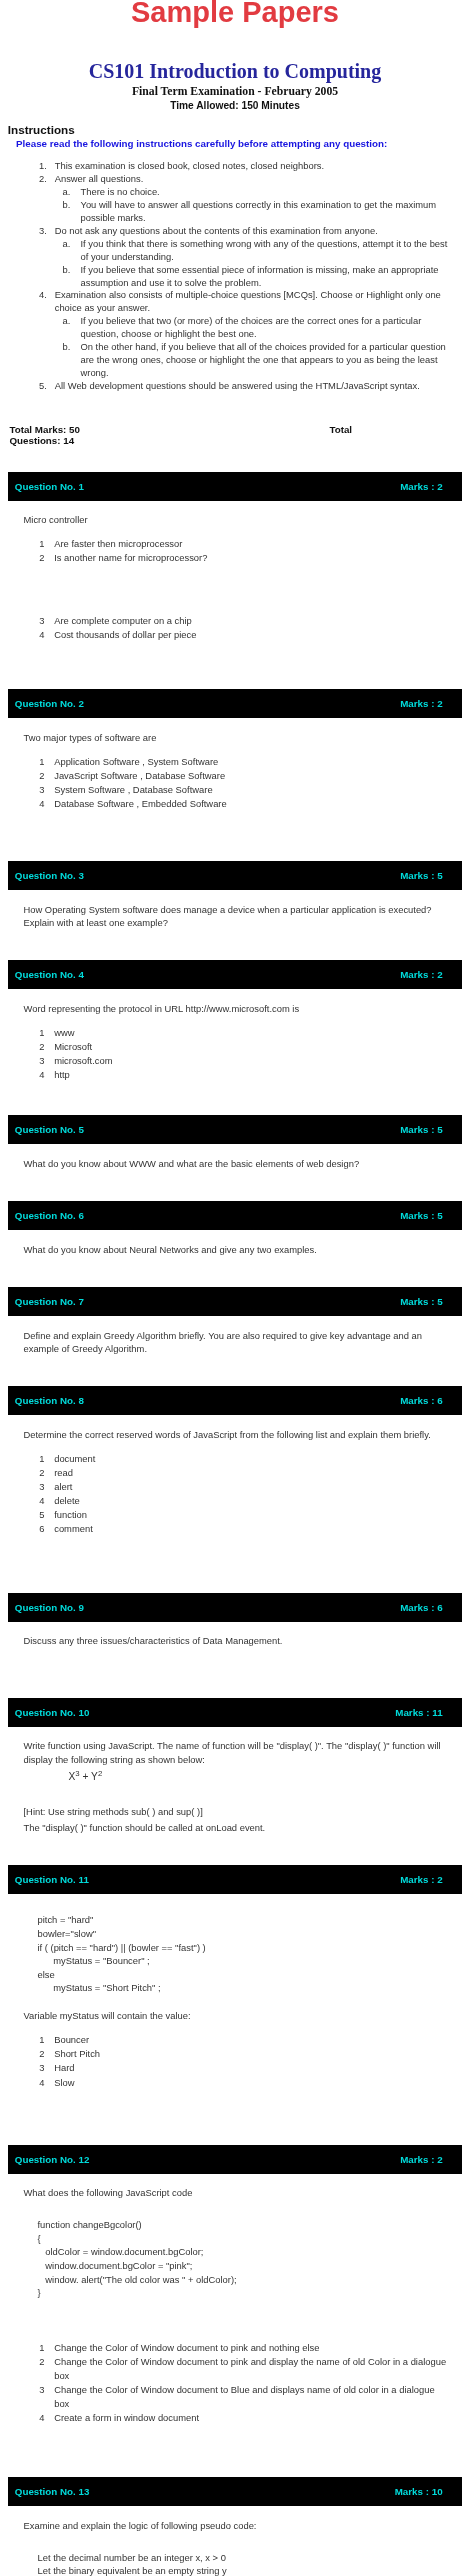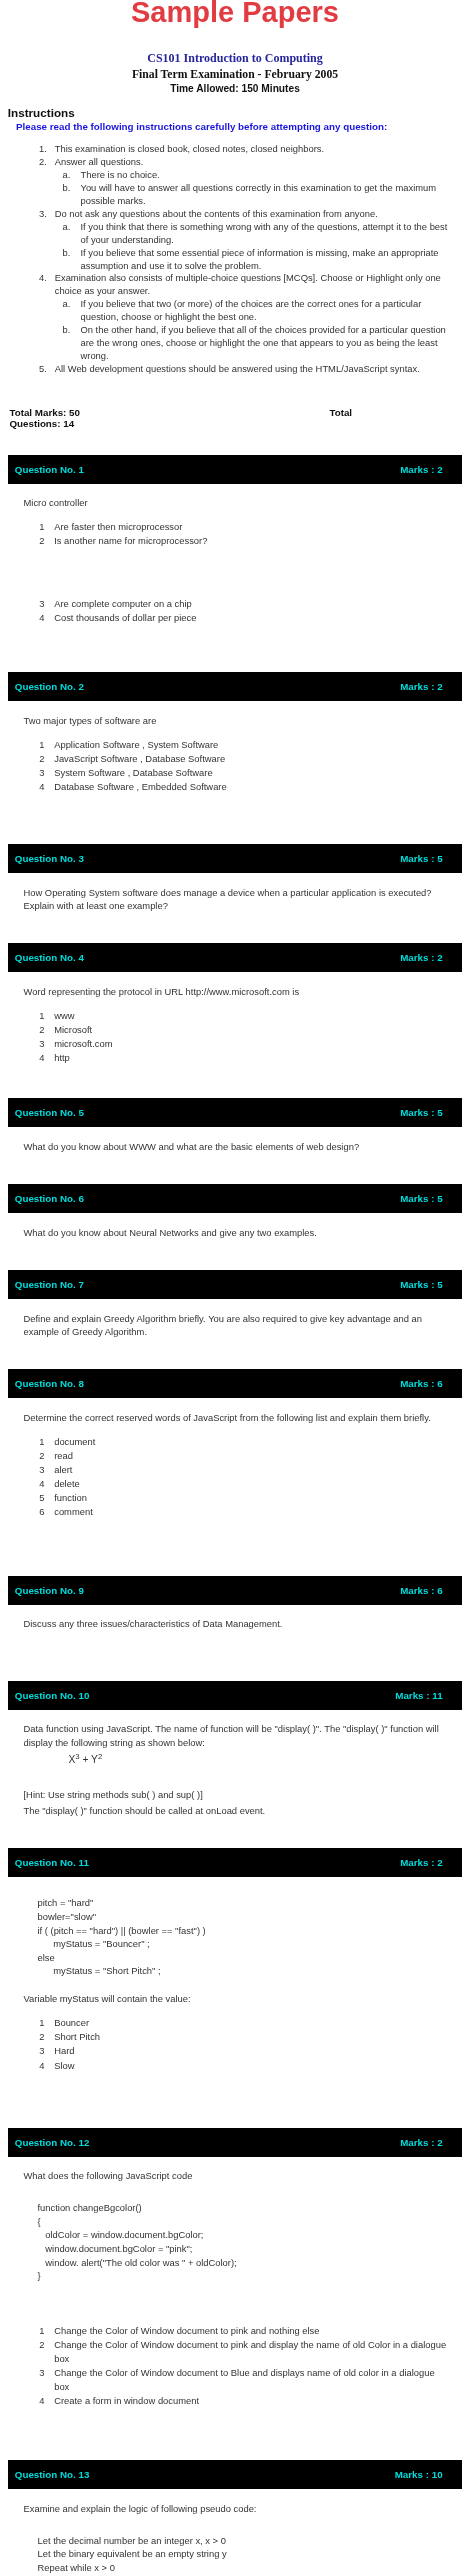--- a/index.html
+++ b/index.html
@@ -1,21 +1,21 @@
 <!DOCTYPE html>
 <html style="font-size:12.5px"><head>
 <meta charset="utf-8">
 <style>
   html,body{margin:0;padding:0;background:#fff;}
   body{width:470px;font-family:"Liberation Sans",sans-serif;color:#333;}
   .page{width:470px;position:relative;}
 
   
   .banner{font-size:29px;font-weight:bold;text-align:center;color:#e23b41;margin-top:-3.1px;line-height:1.1;}
-  .course-title{font-family:"Liberation Serif",serif;font-weight:bold;font-size:12px;text-align:center;color:#26269c;margin-top:22px;}
+  .course-title{font-family:"Liberation Serif",serif;font-weight:bold;font-size:20px;text-align:center;color:#26269c;margin-top:31px;}
   .exam-title{font-family:"Liberation Serif",serif;font-weight:bold;font-size:11.7px;text-align:center;color:#111;margin-top:2.3px;}
   .time-allowed{font-weight:bold;font-size:10.2px;text-align:center;color:#111;margin-top:1.6px;}
 
   
   .ins-heading{font-weight:bold;font-size:11.7px;color:#111;margin:12.5px 0 1.6px 7.8px;}
   .ins-sub{font-weight:bold;font-size:9.8px;color:#1a16e0;margin:0 0 11px 16px;}
   .ins-list{margin:0 15.7px 0 39px;font-size:9.4px;line-height:1.38;}
   .ins-row{display:flex;margin:0;}
   .ins-row .ins-num{flex:0 0 15.7px;}
   .ins-row.sub{margin-left:23.5px;}
@@ -274,21 +274,21 @@
           <div class="q-para">Discuss any three issues/characteristics of Data Management.</div>
           <div class="q-gap" style="height: 19px;"></div>
         </div>
       </section>
       <section class="q-section">
         <div class="q-header">
           <span class="q-num">Question No. 10</span>
           <span class="q-marks">Marks : 11</span>
         </div>
         <div class="q-body">
-          <div class="q-para">Data function using JavaScript. The name of function will be "display( )". The  "display( )" function will display the following string as shown below:</div>
+          <div class="q-para">Write function using JavaScript. The name of function will be "display( )". The  "display( )" function will display the following string as shown below:</div>
           <div class="q-formula"><span>X</span><sup>3</sup><span> + </span><span>Y</span><sup>2</sup></div>
           <div class="q-gap" style="height: 12.5px;"></div>
           <div class="q-para">[Hint: Use string methods sub( ) and sup( )]</div>
           <div class="q-para">The "display( )" function should be called at onLoad event.</div>
         </div>
       </section>
       <section class="q-section">
         <div class="q-header">
           <span class="q-num">Question No. 11</span>
           <span class="q-marks">Marks : 2</span>

